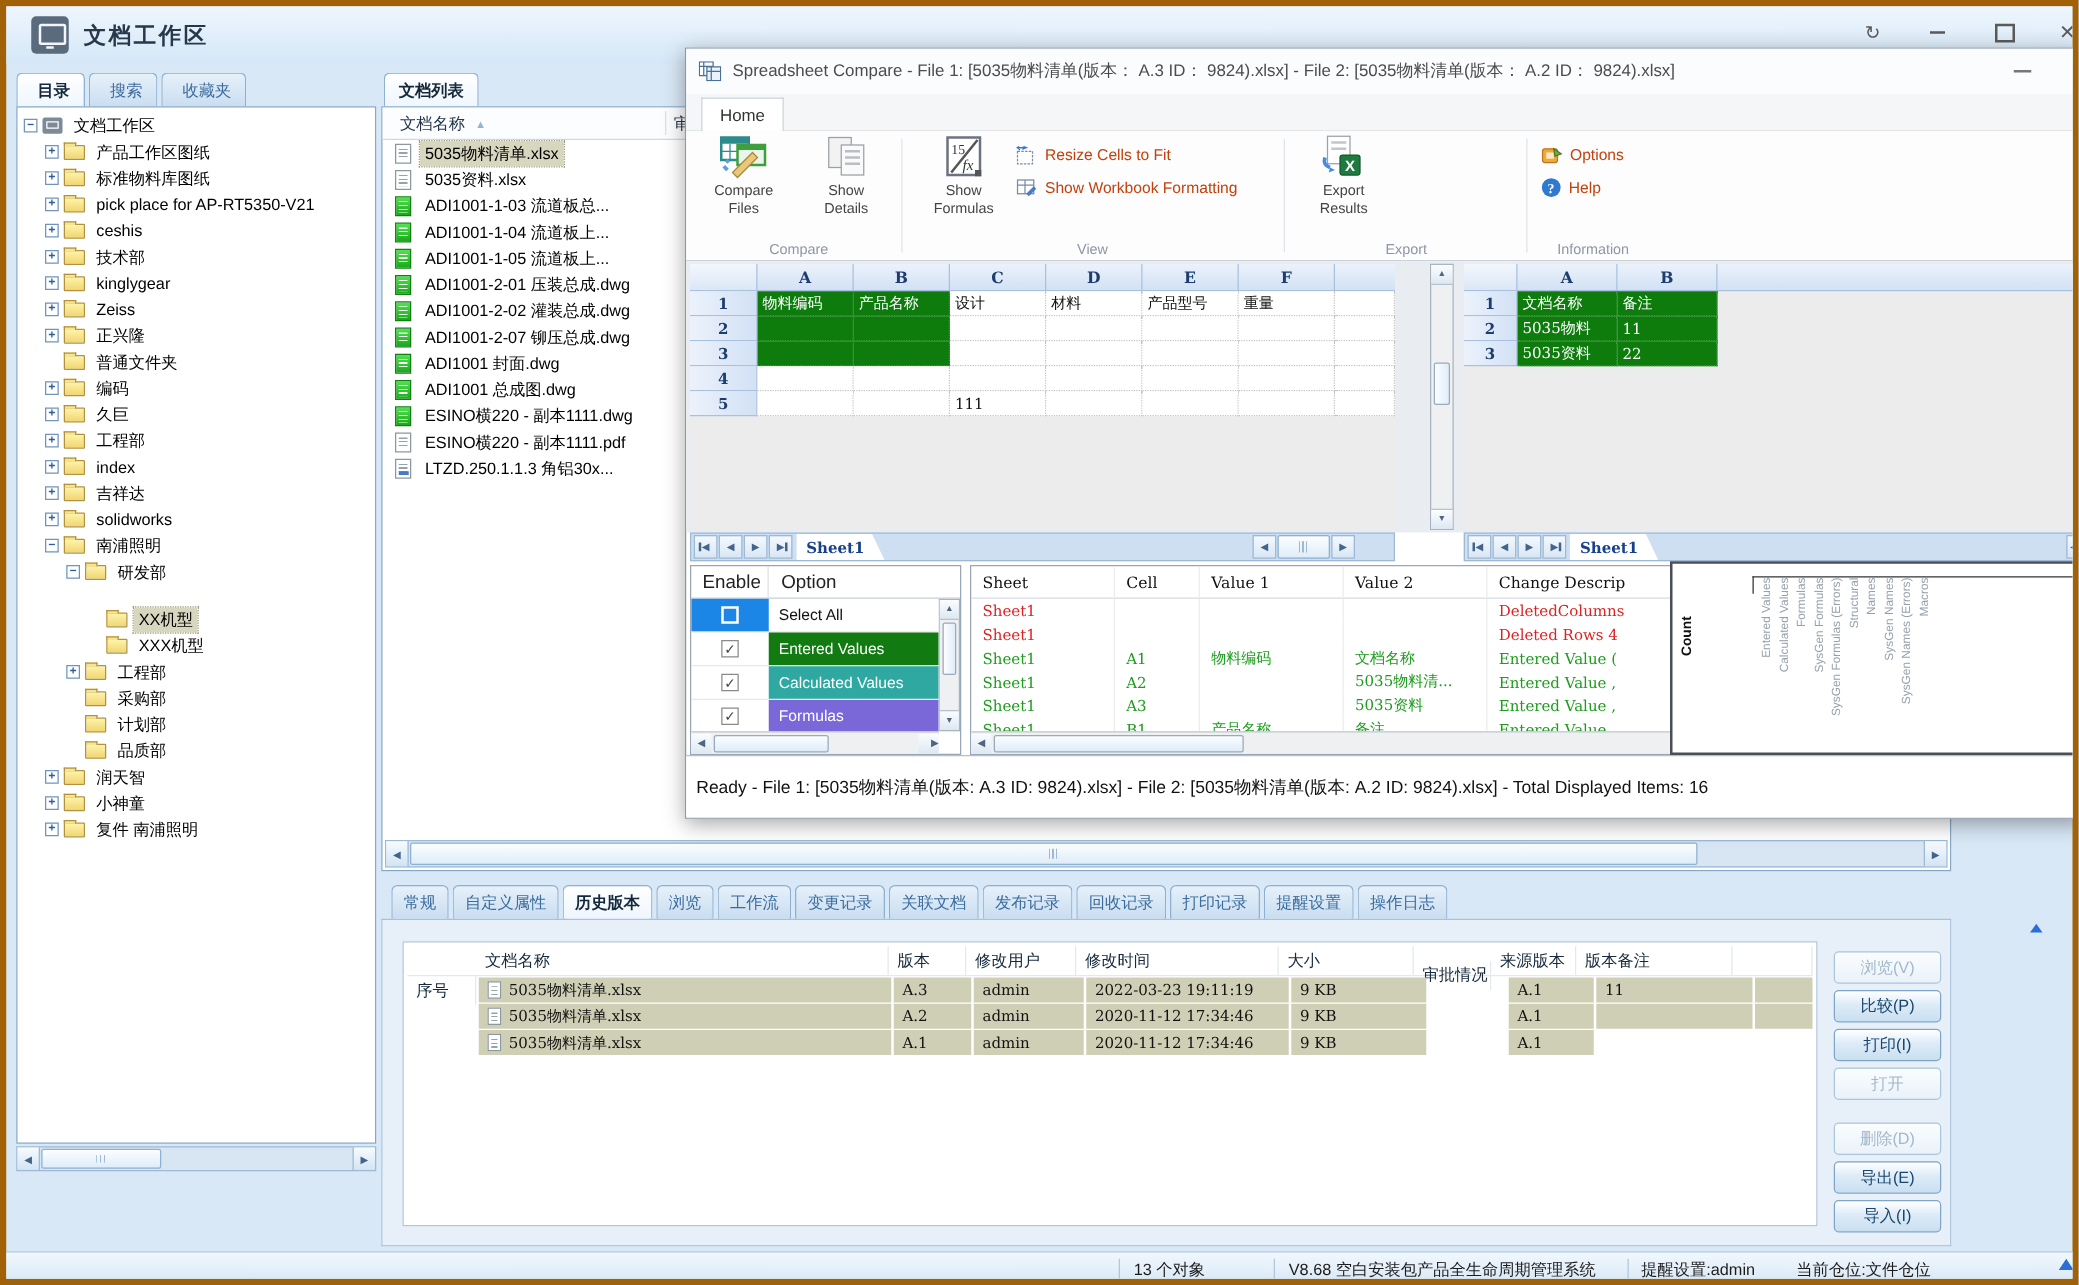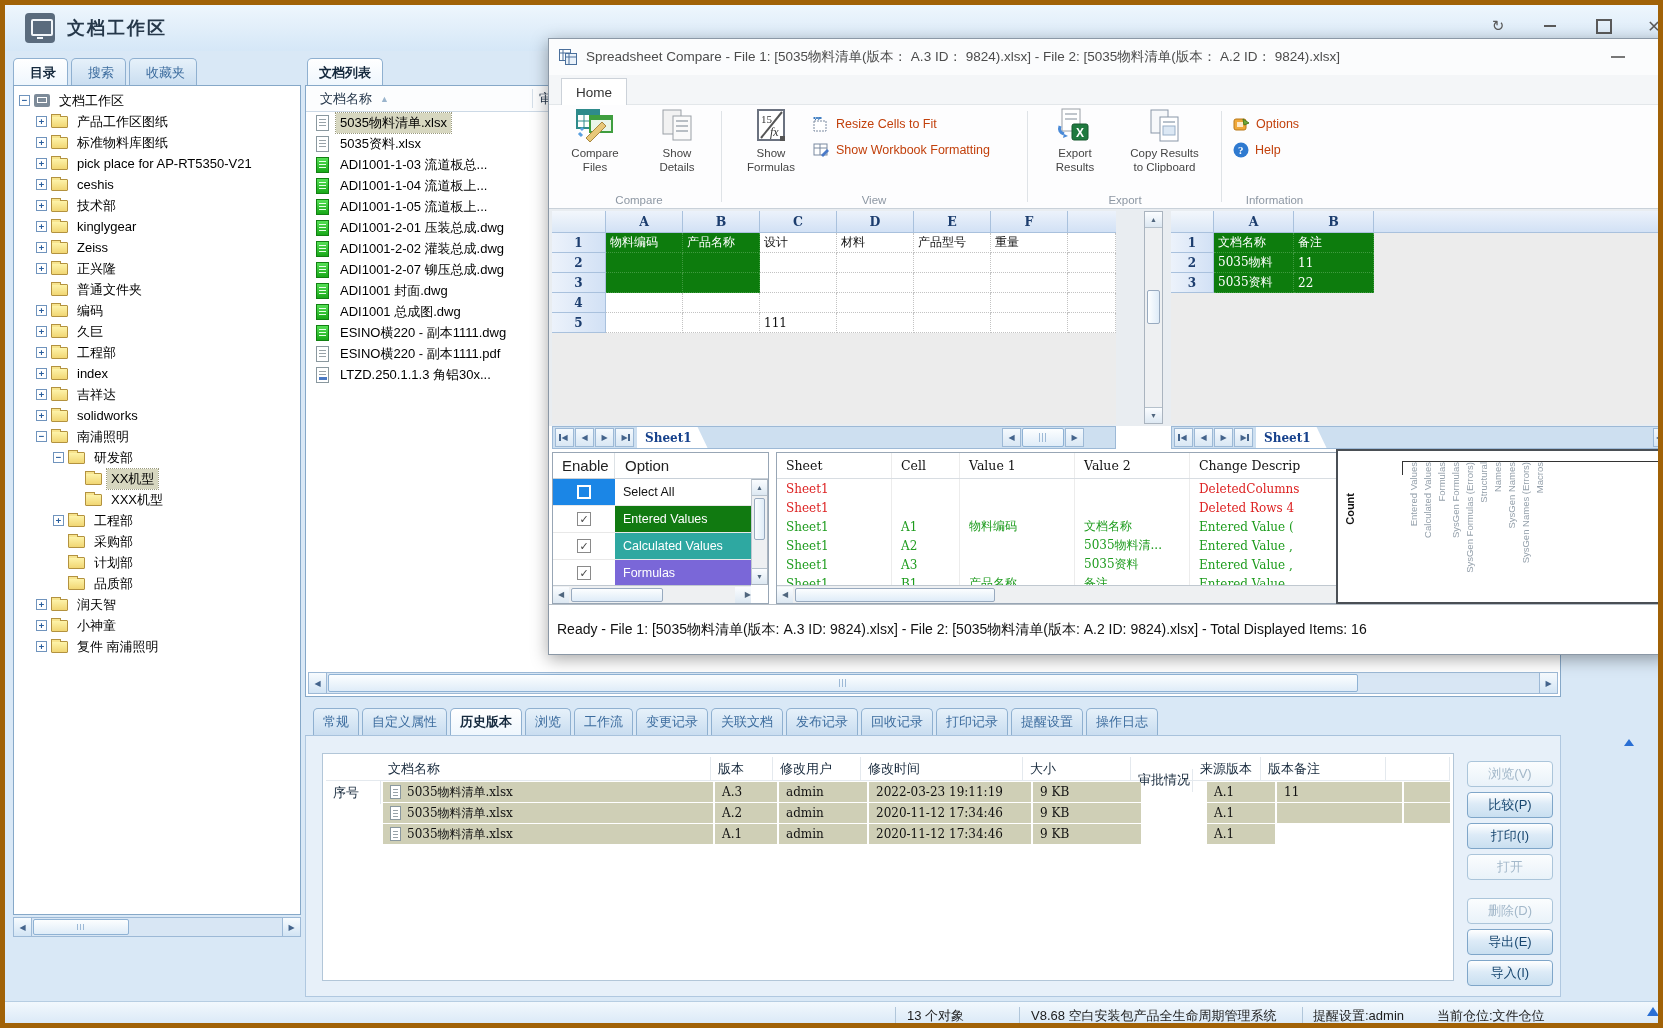--- a/index.html
+++ b/index.html
@@ -334,21 +334,21 @@
         <span class="nodeicon folder"></span>
         <span class="tlabel">南浦照明</span>
       </div>
 
       <div class="titem" style="padding-left: 39px;">
         <span class="expander minus"></span>
         <span class="nodeicon folder"></span>
         <span class="tlabel">研发部</span>
       </div>
 
-      <div class="titem sel" style="padding-left: 56px;">
+      <div class="titem sel" style="padding-left: 56px; margin-top: 17px;">
         <span class="expander leaf"></span>
         <span class="nodeicon folder"></span>
         <span class="tlabel">XX机型</span>
       </div>
 
       <div class="titem" style="padding-left: 56px;">
         <span class="expander leaf"></span>
         <span class="nodeicon folder"></span>
         <span class="tlabel">XXX机型</span>
       </div>
@@ -723,30 +723,20 @@
             <line x1="9" y1="6" x2="21" y2="6" stroke="#c0c6cc" stroke-width="2"></line>
             <line x1="9" y1="11" x2="21" y2="11" stroke="#c0c6cc" stroke-width="2"></line>
             <path d="M4 18 q-2 6 4 8" fill="none" stroke="#4a8ad8" stroke-width="3"></path>
             <path d="M8 26 l4 2 l-5 2 Z" fill="#4a8ad8"></path>
             <rect x="16" y="16" width="16" height="16" rx="2" fill="#1f7a3f" stroke="#15582d"></rect>
             <text x="20" y="29" font-size="12" font-weight="bold" fill="#fff" font-family="sans-serif">X</text>
           </svg>
         <span>Export
 Results</span>
       </div>
-      <div class="rbtn-big" style="left:568px;width:95px;">
-        <svg width="36" height="36" viewBox="0 0 36 36">
-            <rect x="4" y="2" width="17" height="23" fill="#f6f8fa" stroke="#8a97a8"></rect>
-            <rect x="13" y="9" width="18" height="24" fill="#fff" stroke="#8a97a8"></rect>
-            <line x1="16" y1="14" x2="28" y2="14" stroke="#b8c2cc" stroke-width="2"></line>
-            <rect x="16" y="18" width="12" height="9" fill="#dce8f4" stroke="#9ab0c8"></rect>
-          </svg>
-        <span>Copy Results
-to Clipboard</span>
-      </div>
       <div class="rsep" style="left:672px;"></div>
 
       <div class="rbtn-sm" style="left:684px;top:8px;">
         <svg width="17" height="15" viewBox="0 0 17 15">
             <rect x="1" y="2" width="12" height="11" rx="2" fill="#f0a83a" stroke="#b87818"></rect>
             <rect x="4" y="5" width="6" height="5" fill="#fde8c8"></rect>
             <path d="M10 2 l6 4 l-5 2 Z" fill="#6faa3a" stroke="#4a7a22"></path>
           </svg>
         <span>Options</span>
       </div>

